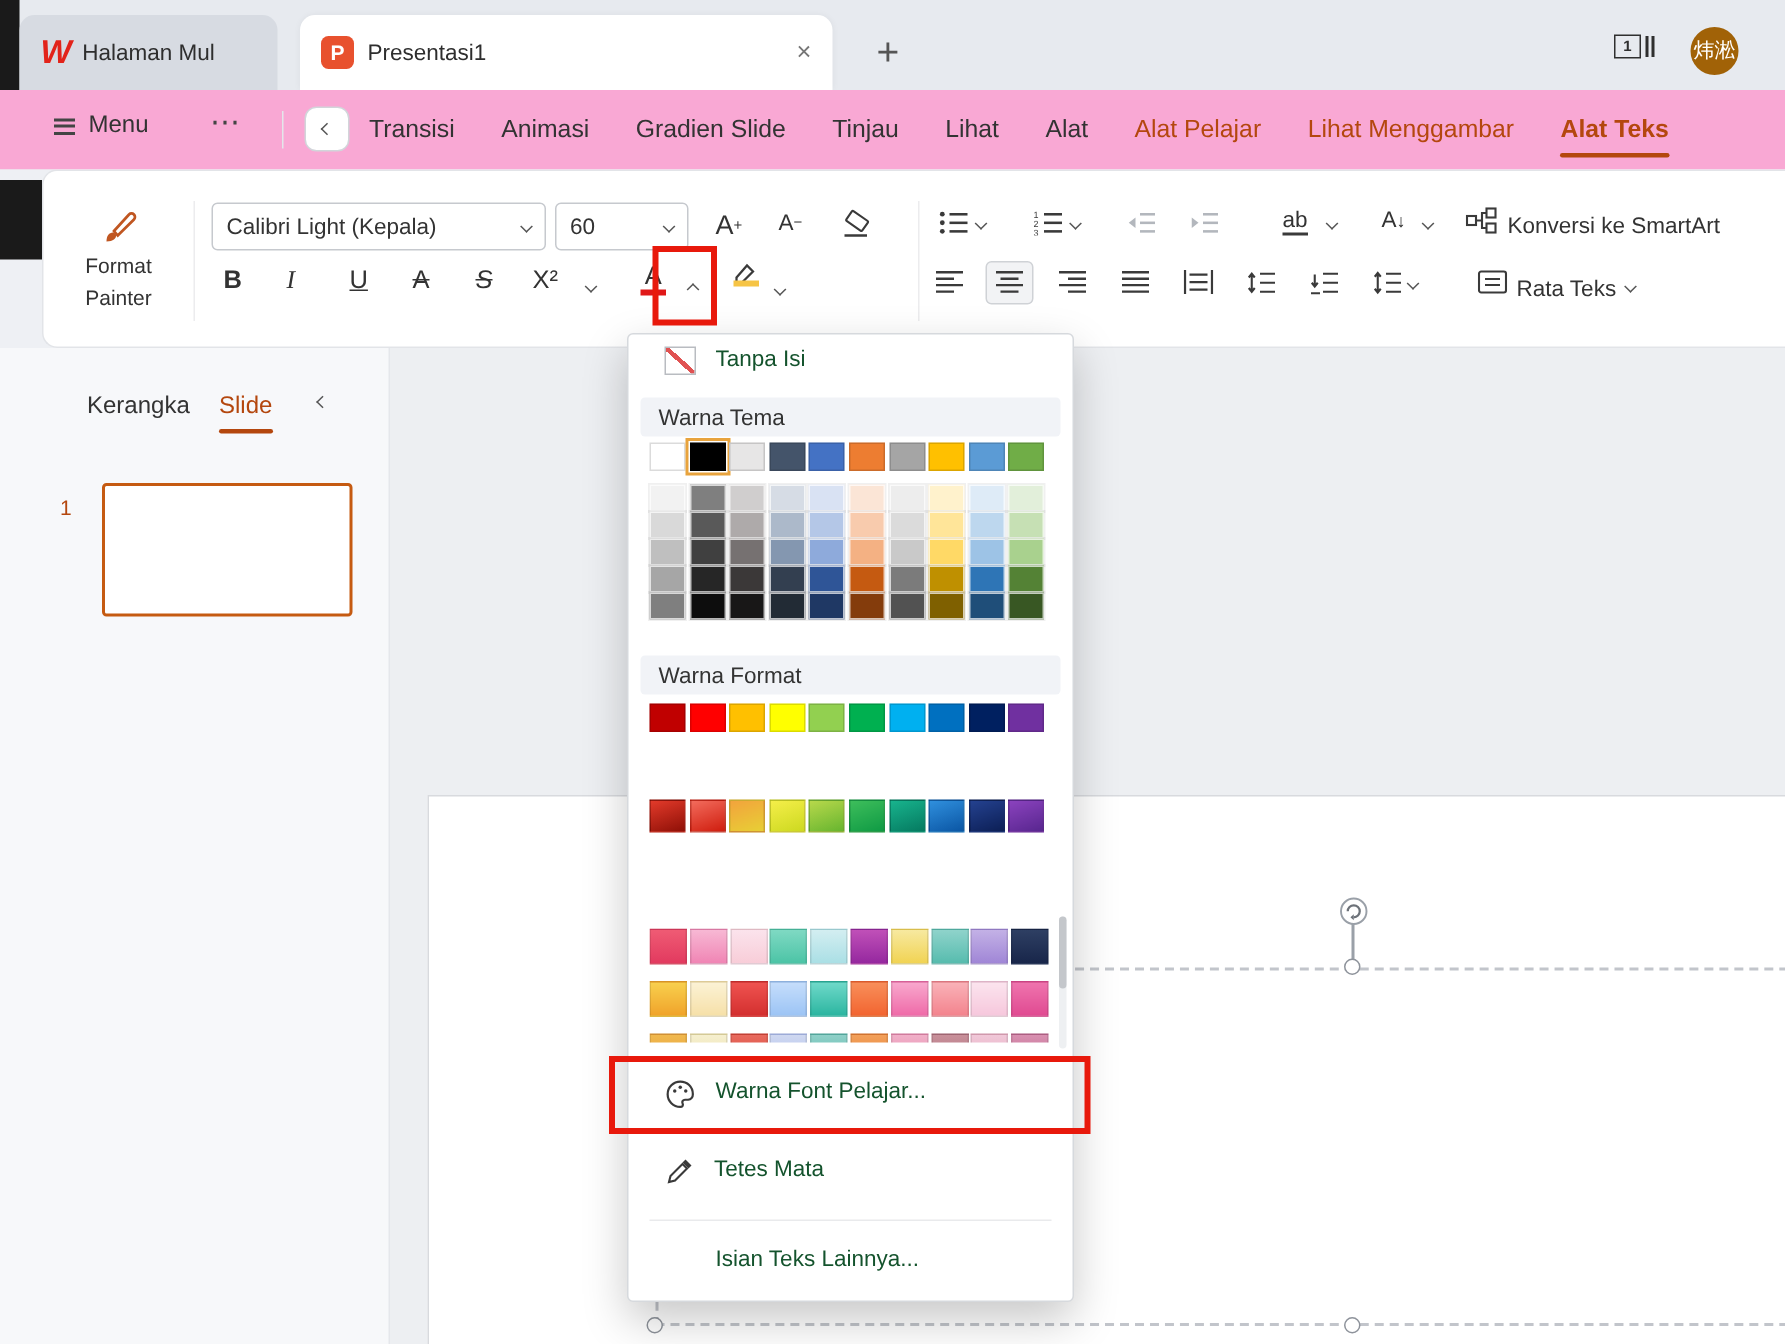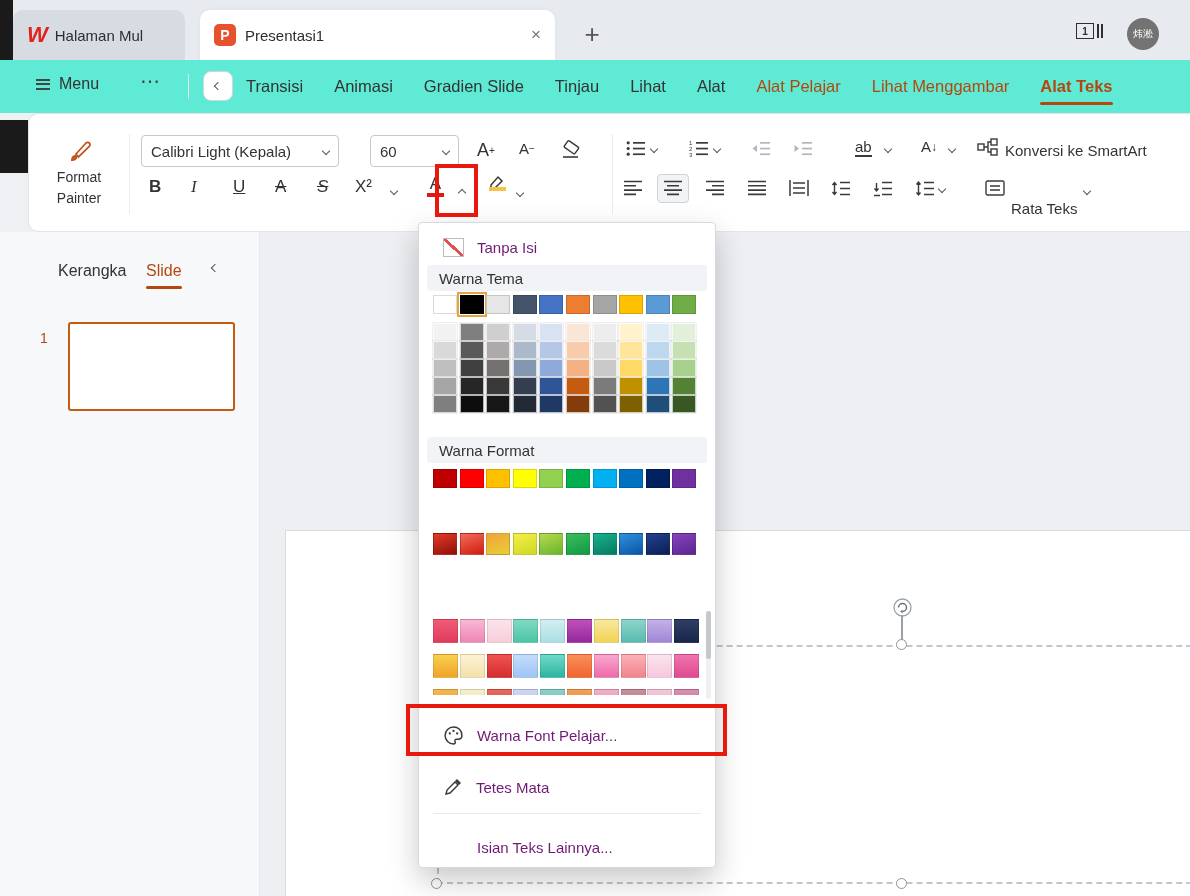--- a/index.html
+++ b/index.html
@@ -15,23 +15,23 @@
   .tab.doc{left:200px;width:355px;background:#fff;box-shadow:0 0 5px rgba(0,0,0,.05)}
   .wlogo{font-weight:bold;font-style:italic;font-size:22px;color:#e2231a;letter-spacing:-2px;flex:none}
   .plogo{width:22px;height:22px;border-radius:5px;background:#e8512e;color:#fff;font-weight:bold;font-size:14px;display:flex;align-items:center;justify-content:center;flex:none}
   .tab-label{font-size:15px;color:#2e2e2e;white-space:nowrap}
   .tab-close{margin-left:auto;font-size:17px;color:#767676}
   .newtab{position:absolute;left:578px;top:19px;width:28px;font-size:26px;color:#555;text-align:center}
   .winwidget{position:absolute;left:1076px;top:23px;display:flex;align-items:center}
   .wbox{width:18px;height:16px;border:1.7px solid #2f2f2f;font-size:10px;font-weight:bold;display:flex;align-items:center;justify-content:center;color:#2f2f2f}
   .wbar{width:2.2px;height:14px;background:#2f2f2f;margin-left:3px}
   .wbar2{width:1.6px;height:14px;background:#2f2f2f;margin-left:2px}
-  .avatar{position:absolute;left:1127px;top:18px;width:32px;height:32px;border-radius:50%;background:#737373;color:#fff;font-size:10px;display:flex;align-items:center;justify-content:center;overflow:hidden}
-  
-  .menubar{position:absolute;left:0;top:60px;width:100%;height:53px;background:#5eead4}
+  .avatar{position:absolute;left:1127px;top:18px;width:32px;height:32px;border-radius:50%;background:#a16207;color:#fff;font-size:14px;display:flex;align-items:center;justify-content:center;overflow:hidden}
+  
+  .menubar{position:absolute;left:0;top:60px;width:100%;height:53px;background:#f9a8d4}
   .menu-btn{position:absolute;left:36px;top:15px;display:flex;align-items:center;gap:9px;font-size:16px;color:#333}
   .ham{display:inline-block;width:14px;height:11px;border-top:2px solid #444;border-bottom:2px solid #444;position:relative}
   .ham::after{content:"";position:absolute;left:0;top:2.5px;width:100%;height:2px;background:#444}
   .more-dots{position:absolute;left:140px;top:9px;font-size:20px;color:#444;letter-spacing:2px}
   .vsep-menu{position:absolute;left:188px;top:14px;width:1px;height:25px;background:#e4e6ea}
   .back-btn{position:absolute;left:203px;top:11px;width:30px;height:30px;border:1px solid #d2d5da;border-radius:8px;background:#fff;display:flex;align-items:center;justify-content:center}
   .rtabs{position:absolute;left:246px;top:0;height:53px;display:flex;align-items:center;gap:31px}
   .rtab{font-size:16.5px;color:#333;position:relative;padding:16px 0;white-space:nowrap}
   .rtab.orange{color:#b4470e}
   .rtab.active{font-weight:bold}
@@ -63,21 +63,21 @@
   .slide-num{position:absolute;left:40px;top:98px;font-size:14px;color:#b4470e}
   .slide-thumb{position:absolute;left:68px;top:90px;width:167px;height:89px;background:#fff;border:2px solid #c55a11;border-radius:3px}
   
   .canvas{position:absolute;left:260px;top:232px;right:0;bottom:0;background:#edeff2;overflow:hidden}
   .slide{position:absolute;left:25px;top:298px;width:1110px;height:560px;background:#fff;border:1px solid #d8dade}
   .ph{position:absolute;left:177px;top:413px;width:945px;height:239px;border:2px dashed #c2c5cb}
   .handle{position:absolute;width:11px;height:11px;border-radius:50%;background:#fff;border:1.5px solid #8e939b;z-index:3}
   .rot-line{position:absolute;left:641px;top:384px;width:1.5px;height:24px;background:#9aa0a8}
   
   .menu-pop{position:absolute;left:418px;top:222px;width:298px;height:646px;background:#fff;border:1px solid #d6d9dd;border-radius:4px;box-shadow:0 12px 30px rgba(0,0,0,.22);z-index:50}
-  .mp-item{position:absolute;left:8px;right:8px;height:32px;display:flex;align-items:center;gap:13px;padding-left:16px;font-size:15px;color:#701a75;border-radius:4px}
+  .mp-item{position:absolute;left:8px;right:8px;height:32px;display:flex;align-items:flex-start;gap:13px;padding-left:16px;font-size:15px;color:#14532d;border-radius:4px}
   .nofill-icon{width:21px;height:19px;border:1px solid #b9bcc1;flex:none;background:linear-gradient(to top right,transparent 44%,#e05252 44%,#e05252 56%,transparent 56%)}
   .mp-header{position:absolute;left:8px;right:8px;height:26px;background:#f1f3f7;border-radius:3px;display:flex;align-items:center;padding-left:12px;font-size:15px;color:#333}
   .mp-gradbar{position:absolute;left:8px;right:8px;height:31px;background:#edf1f7;border-radius:3px;display:flex;align-items:center;gap:8px;padding-left:12px;font-size:15px;color:#333}
   .sw-grid{position:absolute;display:grid;grid-template-columns:repeat(10,24px);column-gap:2.6px}
   .sw{width:24px;height:19px;border:1px solid rgba(0,0,0,.14)}
   .sw.t{height:18px;border-color:rgba(255,255,255,.7);outline:1px solid rgba(0,0,0,.06)}
   .sw.g{height:22px}
   .sw.sel{outline:2px solid #e8a33d;outline-offset:1px}
   .gp-clip{position:absolute;left:14px;top:396px;width:272px;height:76px;overflow:hidden}
   .gp-grid{display:grid;grid-template-columns:repeat(10,25px);column-gap:1.8px;row-gap:11px}
@@ -142,21 +142,21 @@
     <div class="fp-btn">
       <svg width="30" height="28" viewBox="0 0 30 28">
           <path d="M12 16L22 5a2.3 2.3 0 013.3 3.3L14.5 19z" fill="none" stroke="#c05621" stroke-width="1.8"></path>
           <path d="M12 17c-3 0-5 1.5-5 6 4.5 0 6.5-2 6.5-4.5z" fill="#c05621"></path>
         </svg>
       <div class="fp-label">Format</div>
       <div class="fp-label">Painter</div>
     </div>
     <div class="vsep" style="left:100px;top:20px;height:80px"></div>
 
-    <div class="combo" style="left:112px;top:21px;width:198px">
+    <div class="combo" style="left:112px;top:21px;width:223px">
       <span class="combo-text">Calibri Light (Kepala)</span>
       <span class="cv"></span>
     </div>
     <div class="combo" style="left:341px;top:21px;width:89px">
       <span class="combo-text">60</span>
       <span class="cv"></span>
     </div>
     <div class="rbtn" style="left:448px;top:26px">
         <span class="glyph" style="font-size:18px">A</span>
         <sup>+</sup>
@@ -332,21 +332,21 @@
     </div>
     <span class="cv abs" style="left:910px;top:72px"></span>
     <div class="rbtn" style="left:956px;top:66px">
       <svg width="20" height="16">
           <g stroke="#3a3a3a" stroke-width="1.4" fill="none">
             <rect x="1" y="1" width="18" height="14" rx="1.5"></rect>
             <path d="M5 6h10M5 10h10"></path>
           </g>
         </svg>
     </div>
-    <span class="rata-label abs" style="left:982px;top:86px">Rata Teks</span>
+    <span class="rata-label abs" style="left:982px;top:70px">Rata Teks</span>
     <span class="cv abs" style="left:1055px;top:74px"></span>
   </div>
 
   <div class="leftpanel">
     <span class="lp-tab" style="left:58px">Kerangka</span>
     <span class="lp-tab active" style="left:146px">Slide</span>
     <span class="cv left lp-collapse"></span>
     <span class="slide-num">1</span>
     <div class="slide-thumb"></div>
   </div>

